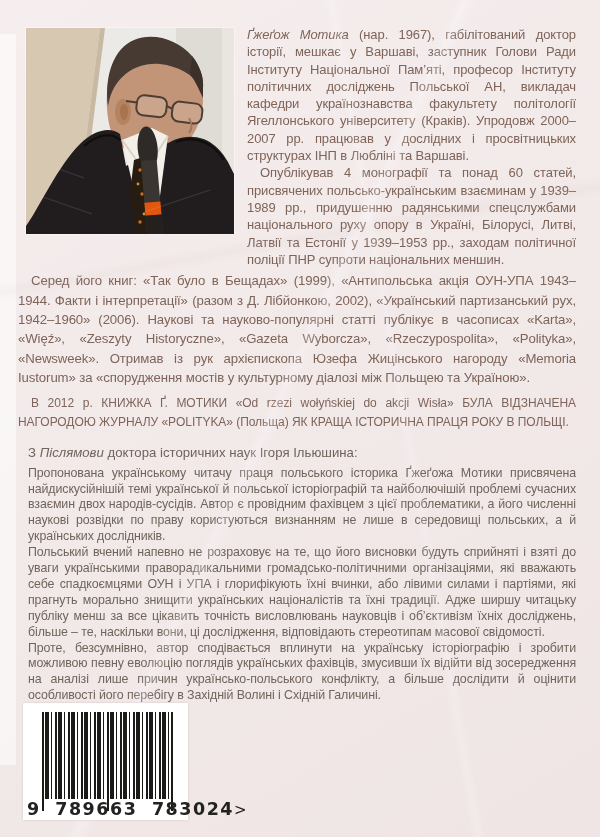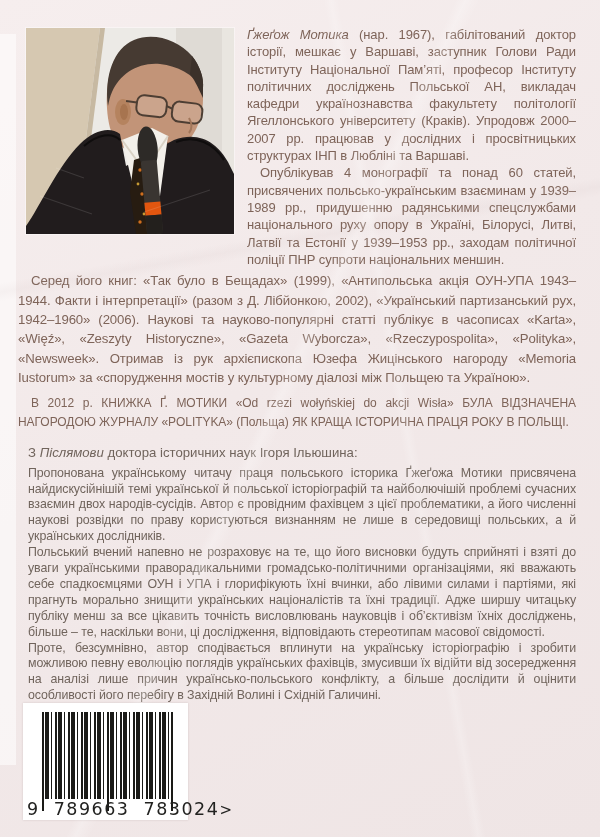--- a/index.html
+++ b/index.html
@@ -28,21 +28,21 @@
   .after-head{margin:13px 0 0 10px;font-size:13.2px;color:#70645c;}
   .afterword{margin:6px 0 0 10px;font-size:12.4px;line-height:15.9px;color:#70645c;text-align:justify;letter-spacing:-.1px;}
   .afterword p{margin:0;}
   .barcode-box{position:absolute;left:23px;top:703px;width:165px;height:117px;background:#fff;z-index:3;box-shadow:0 0 2px rgba(120,100,100,.25);}
   .bars{position:absolute;left:19px;top:9px;width:131px;height:87px;
     background:repeating-linear-gradient(90deg,#1a1a17 0 2px,#fff 2px 3px,#1a1a17 3px 7px,#fff 7px 9px,#1a1a17 9px 10px,#fff 10px 13px);}
   .guard{position:absolute;top:9px;width:2px;height:99px;background:#1a1a17;}
   .g1{left:19px}.g2{left:84px}.g3{left:148px}
   .digits{position:absolute;left:4px;right:4px;bottom:1px;display:flex;justify-content:space-between;align-items:baseline;
     font-family:"DejaVu Sans",sans-serif;font-size:17.5px;color:#222220;}
-  .digits .num{letter-spacing:1.5px;word-spacing:7px;white-space:pre;}
+  .digits .num{letter-spacing:1.5px;word-spacing:7px;white-space:pre;font-weight:bold;}
   .digits .arrow{font-size:15px;}
 </style>
 </head>
 <body>
 
 <div class="page">
 
   <div class="edge-strip"></div>
 
   <div class="content">

